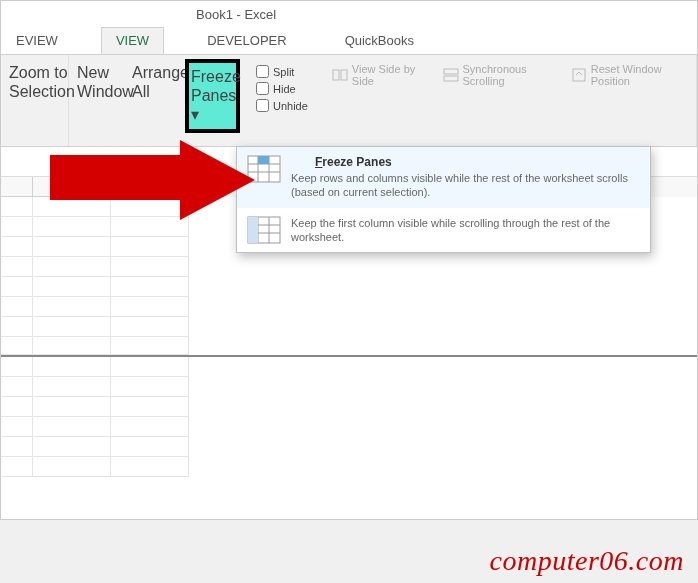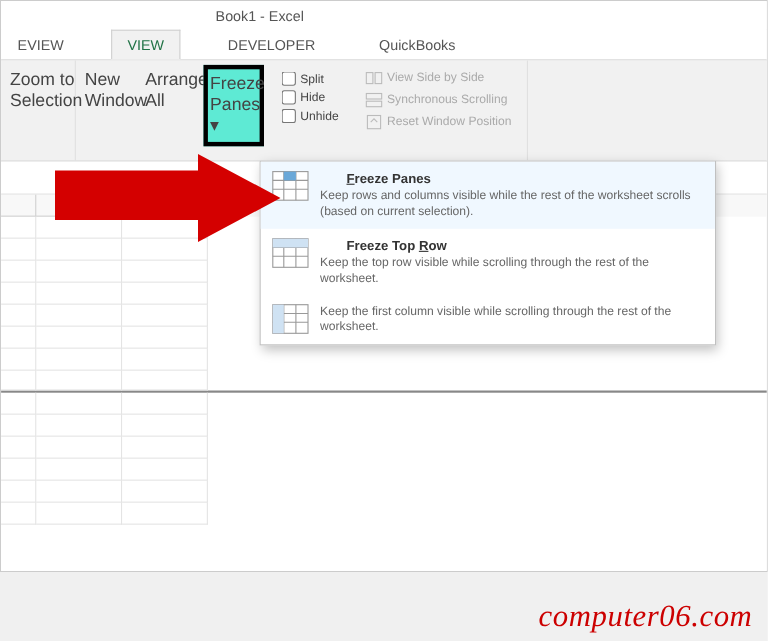--- a/index.html
+++ b/index.html
@@ -78,22 +78,21 @@
   background: #5eead4;
   border: 4px solid #000000;
 }
 .big-btn .icon {
   width: 32px;
   height: 32px;
   margin-bottom: 3px;
 }
 .small-btn-stack {
   display: flex;
-  flex-direction: column;
-  gap: 0;
+  gap: 12px;
   padding: 2px 4px;
   justify-content: center;
 }
 .small-btn {
   display: flex;
   align-items: center;
   gap: 4px;
   font-size: 11px;
   color: #444;
   padding: 2px 4px;
@@ -404,34 +403,20 @@
       <div class="dd-desc">Keep rows and columns visible while the rest of the worksheet scrolls (based on current selection).</div>
     </div>
   </div>
   <div class="dd-item">
     <svg class="dd-icon" viewBox="0 0 34 28">
       <rect x="1" y="1" width="32" height="26" fill="#fff" stroke="#999"></rect>
       <line x1="1" y1="9" x2="33" y2="9" stroke="#999"></line>
         <line x1="1" y1="17" x2="33" y2="17" stroke="#999"></line>
       <line x1="11" y1="1" x2="11" y2="27" stroke="#999"></line>
         <line x1="22" y1="1" x2="22" y2="27" stroke="#999"></line>
-      <rect x="1" y="1" width="32" height="8" fill="#cfe2f3"></rect>
-    </svg>
-    <div class="dd-text">
-      <div class="dd-title">Freeze Top <u>R</u>ow</div>
-      <div class="dd-desc">Keep the top row visible while scrolling through the rest of the worksheet.</div>
-    </div>
-  </div>
-  <div class="dd-item">
-    <svg class="dd-icon" viewBox="0 0 34 28">
-      <rect x="1" y="1" width="32" height="26" fill="#fff" stroke="#999"></rect>
-      <line x1="1" y1="9" x2="33" y2="9" stroke="#999"></line>
-        <line x1="1" y1="17" x2="33" y2="17" stroke="#999"></line>
-      <line x1="11" y1="1" x2="11" y2="27" stroke="#999"></line>
-        <line x1="22" y1="1" x2="22" y2="27" stroke="#999"></line>
       <rect x="1" y="1" width="10" height="26" fill="#cfe2f3"></rect>
     </svg>
     <div class="dd-text">
       <div class="dd-desc">Keep the first column visible while scrolling through the rest of the worksheet.</div>
     </div>
   </div>
 </div>
 
 <svg class="arrow" width="210" height="80">
   <polygon points="0,15 130,15 130,0 205,40 130,80 130,60 0,60" fill="#d40000"></polygon>

